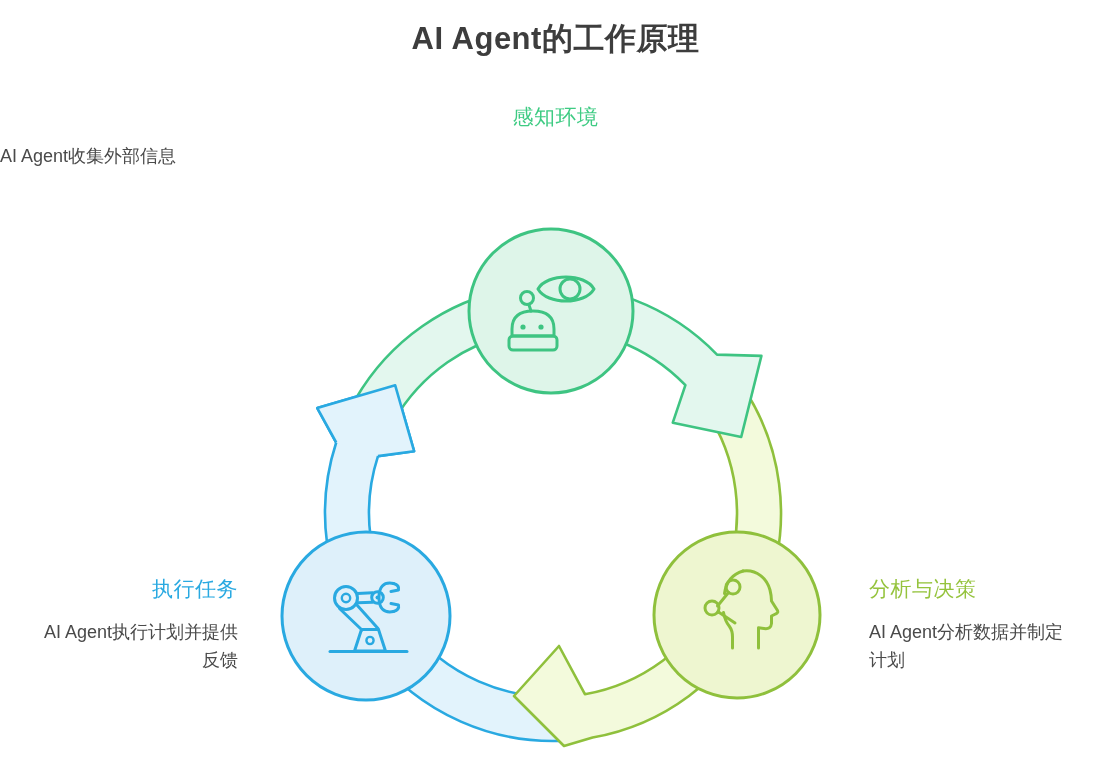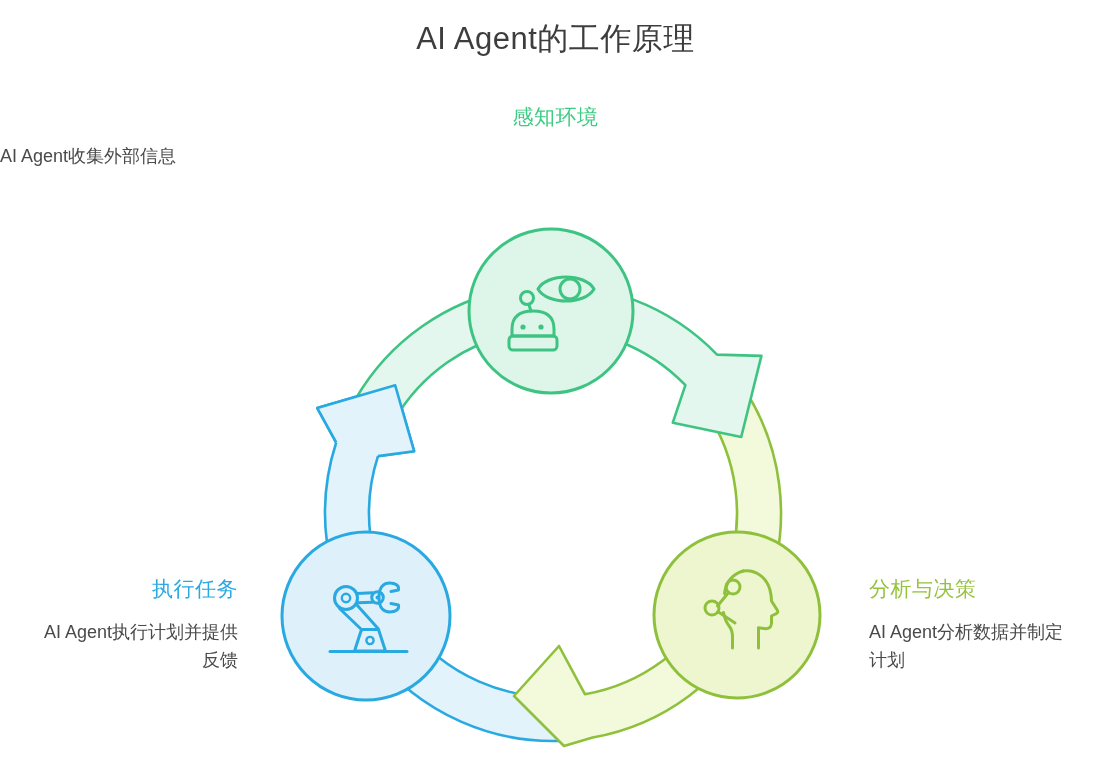--- a/index.html
+++ b/index.html
@@ -2,21 +2,21 @@
 <html><head>
 <meta charset="utf-8">
 <style>
   html,body{margin:0;padding:0;background:#fff;}
   .stage{
     position:relative;width:1111px;height:760px;background:#ffffff;overflow:hidden;
     font-family:"Liberation Sans","DejaVu Sans",sans-serif;
   }
   .page-title{
     position:absolute;top:20px;left:0;width:100%;text-align:center;
-    font-size:31px;line-height:38px;font-weight:400;color:#3d3d3d;letter-spacing:.5px;
+    font-size:31px;line-height:38px;font-weight:700;color:#3d3d3d;letter-spacing:.5px;
   }
   .heading{font-size:21px;line-height:28px;font-weight:400;letter-spacing:.5px;}
   .heading-center{position:absolute;top:103px;left:0;width:100%;text-align:center;}
   .desc{font-size:18px;line-height:28px;color:#4a4a4a;white-space:pre-line;}
   .desc-center{position:absolute;top:142px;left:0;width:100%;text-align:left;}
   .side-block{position:absolute;top:575px;width:250px;}
   .side-block .desc{margin-top:15px;}
   #side-right{left:869px;text-align:left;}
   #side-left{right:873px;text-align:right;}
   .c-green{color:#3ecb83;}

